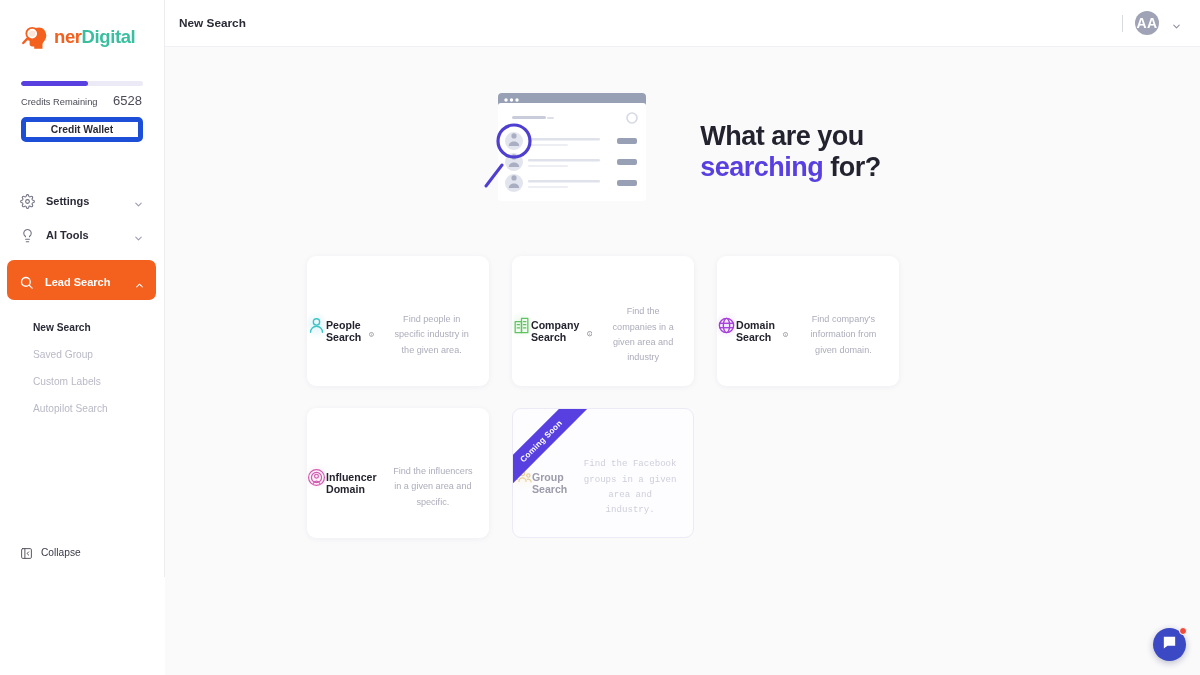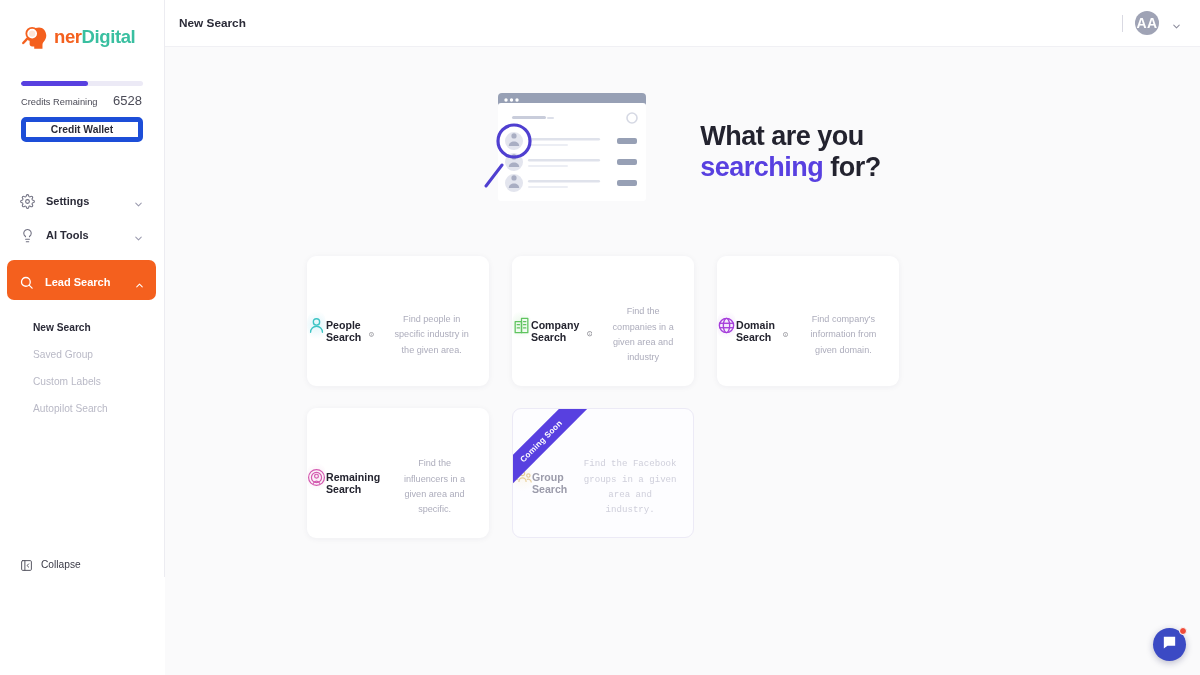--- a/index.html
+++ b/index.html
@@ -66,21 +66,21 @@
   .nav-item.active .nv-chev { color: #ffffff; }
 
   .subnav { margin-top: 14px; padding-left: 13px; }
   .subnav-item {
     font-size: 10.2px; height: 27px; display: flex; align-items: center;
     color: #b9b9c6; cursor: pointer;
   }
   .subnav-item.current { color: #2b2b38; font-weight: 600; }
 
   .collapse {
-    position: absolute; left: 20px; bottom: 6px;
+    position: absolute; left: 20px; bottom: 18px;
     display: flex; align-items: center; gap: 8px; cursor: pointer;
   }
   .collapse .cl-icon { width: 13px; height: 13px; color: #52525f; }
   .collapse .cl-label { font-size: 10.2px; color: #3a3a47; }
 
   
   .main { flex: 1; height: 675px; display: flex; flex-direction: column; background: #fafafb; }
   .topbar {
     height: 47px; background: #ffffff; flex: 0 0 47px;
     display: flex; align-items: center; padding: 0 18px 0 14px;
@@ -394,21 +394,21 @@
           <div class="card">
             <span class="card-icon-wrap" style="background: radial-gradient(circle, rgba(214, 122, 190, 0.16) 0%, rgba(255, 255, 255, 0) 72%);">
               <svg viewBox="0 0 24 24" fill="none" stroke="#d45ab0" stroke-width="1.5" stroke-linecap="round">
                 <circle cx="12" cy="12" r="10"></circle>
                   <circle cx="12" cy="12" r="6.4"></circle>
                 <circle cx="12" cy="10.3" r="2.4"></circle>
                   <path d="M8 19.5a4.2 4.2 0 0 1 8 0"></path>
               </svg>
             </span>
             <div class="card-title">
-              <span>Remaining Search</span>
+              <span>Influencer Domain</span>
             </div>
             <div class="card-desc">Find the influencers in a given area and specific.</div>
           </div>
 
           <div class="card disabled">
             <div class="ribbon">
               <div class="ribbon-band">
                   <span>Coming Soon</span>
                 </div>
             </div>

